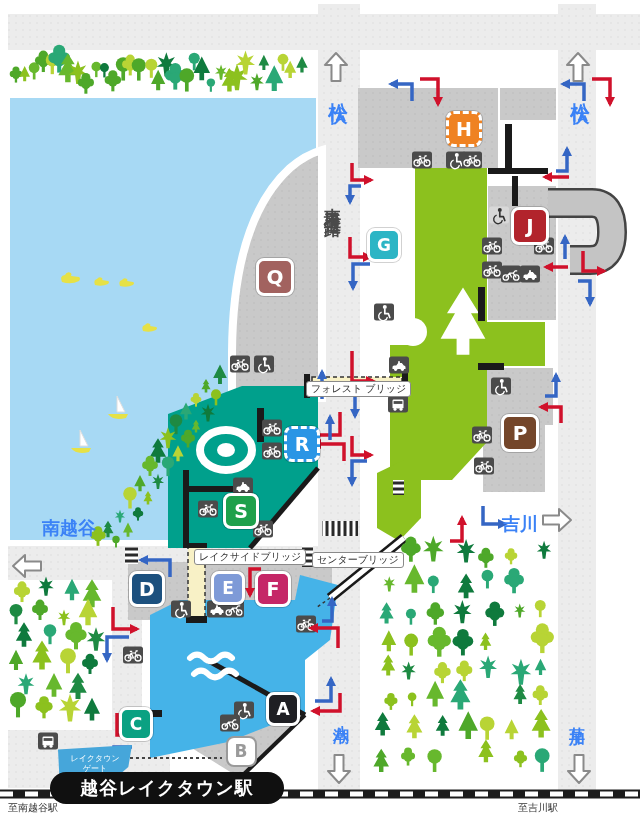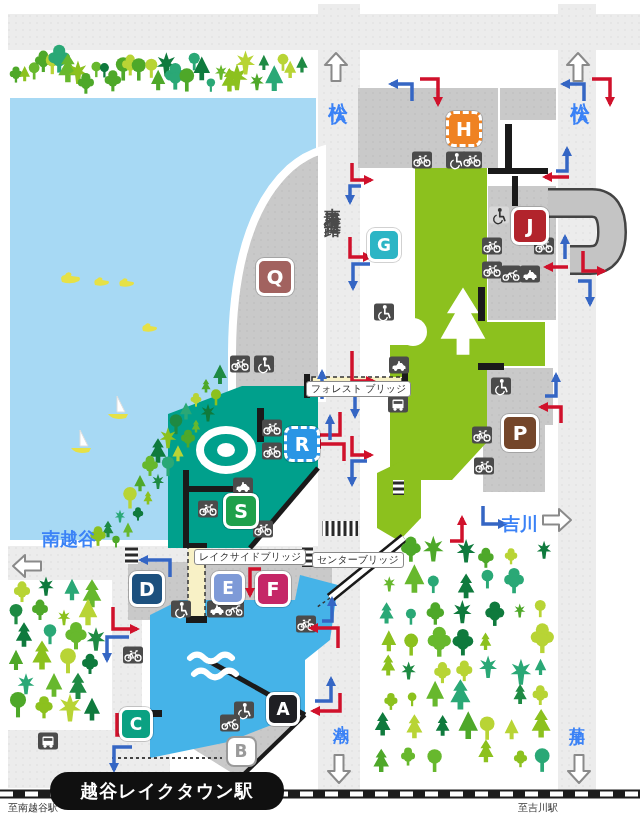--- a/index.html
+++ b/index.html
@@ -4,21 +4,21 @@
 <style>
   html,body{margin:0;padding:0;background:#fff;}
   #stage{position:relative;width:640px;height:820px;background:#ffffff;overflow:hidden;
          font-family:"DejaVu Sans","Liberation Sans",sans-serif;}
   #map-svg{position:absolute;left:0;top:0;}
   .vtext{writing-mode:vertical-rl;text-orientation:upright;letter-spacing:3px;}
   .dirlabel{position:absolute;color:#3b82f6;font-weight:bold;}
   .small-dest{position:absolute;color:#333;font-size:10px;}
   .bridge-label{position:absolute;background:#fff;border:1px solid #8a8a8a;border-radius:3px;
                 color:#333;font-size:10px;line-height:1;padding:2px 4px;white-space:nowrap;}
-  .station-pill{position:absolute;left:50px;top:772px;width:234px;height:38px;background:#101010;
+  .station-pill{position:absolute;left:50px;top:772px;width:234px;height:32px;background:#101010;
                 border-radius:18px;color:#fff;font-weight:bold;font-size:18px;display:flex;
                 align-items:center;justify-content:center;letter-spacing:1px;}
   .gate{position:absolute;left:58px;top:745px;width:74px;height:38px;background:#46a6da;
         clip-path:polygon(0 12%,100% 0,95% 58%,70% 100%,2% 88%);color:#fff;font-size:8px;
         line-height:1.2;display:flex;flex-direction:column;align-items:center;justify-content:center;}
   .marker{position:absolute;display:flex;align-items:center;justify-content:center;color:#fff;
           font-weight:bold;border:3px solid #fff;border-radius:8px;
           box-shadow:0 0 0 1px rgba(0,0,0,.18);}
   .marker.dashed{border-style:dashed;}
   .marker.outline{background:#fff;color:#9a9a9a;border:2px solid #9a9a9a;box-shadow:none;}
@@ -514,31 +514,35 @@
         <path d="M338,648 L338,628 L311,628" fill="none" stroke="#d0112b" stroke-width="3.5" marker-end="url(#ahRed)"></path>
         <path d="M322,621 L332,621 L332,599" fill="none" stroke="#3566c4" stroke-width="3.5" marker-end="url(#ahBlue)"></path>
         <path d="M315,701 L331,701 L331,679" fill="none" stroke="#3566c4" stroke-width="3.5" marker-end="url(#ahBlue)"></path>
         <path d="M340,693 L340,711 L313,711" fill="none" stroke="#d0112b" stroke-width="3.5" marker-end="url(#ahRed)"></path>
       </g>
   </svg>
 
   <div class="dirlabel vtext" style="left:326px;top:88px;font-size:19px;">松伏</div>
   <div class="dirlabel vtext" style="left:568px;top:88px;font-size:19px;">松伏</div>
   <div class="dirlabel vtext" style="left:322px;top:194px;font-size:17px;color:#4a4a4a;">東埼玉道路</div>
-  <div class="dirlabel" style="left:42px;top:527px;font-size:18px;font-family:Liberation Mono, monospace;">南越谷</div>
+  <div class="dirlabel" style="left:42px;top:516px;font-size:18px;font-family:Liberation Mono, monospace;">南越谷</div>
   <div class="dirlabel" style="left:502px;top:512px;font-size:18px;">吉川</div>
   <div class="dirlabel vtext" style="left:330px;top:712px;font-size:16px;">八潮</div>
   <div class="dirlabel vtext" style="left:566px;top:714px;font-size:16px;">草加</div>
   <div class="small-dest" style="left:8px;top:801px;">至南越谷駅</div>
   <div class="small-dest" style="left:518px;top:801px;">至吉川駅</div>
 
   <div class="bridge-label" style="left:306px;top:381px;">フォレスト ブリッジ</div>
   <div class="bridge-label" style="left:194px;top:549px;">レイクサイドブリッジ</div>
   <div class="bridge-label" style="left:312px;top:552px;text-align:right;">センターブリッジ</div>
 
+  <div class="gate">
+    <span>レイクタウン</span>
+    <span>ゲート</span>
+  </div>
   <div class="station-pill">
     <span>越谷レイクタウン駅</span>
   </div>
 
   <div id="marker-layer">
       <div class="marker dashed" style="left: 446px; top: 111px; width: 30px; height: 30px; background: rgb(239, 130, 34); font-size: 19px;">H</div>
       <div class="marker" style="left: 367px; top: 228px; width: 28px; height: 28px; background: rgb(44, 181, 197); font-size: 17px;">G</div>
       <div class="marker" style="left: 256px; top: 258px; width: 32px; height: 32px; background: rgb(162, 98, 95); font-size: 20px;">Q</div>
       <div class="marker" style="left: 511px; top: 207px; width: 32px; height: 32px; background: rgb(178, 36, 44); font-size: 20px;">J</div>
       <div class="marker" style="left: 501px; top: 414px; width: 32px; height: 32px; background: rgb(116, 70, 42); font-size: 20px;">P</div>

